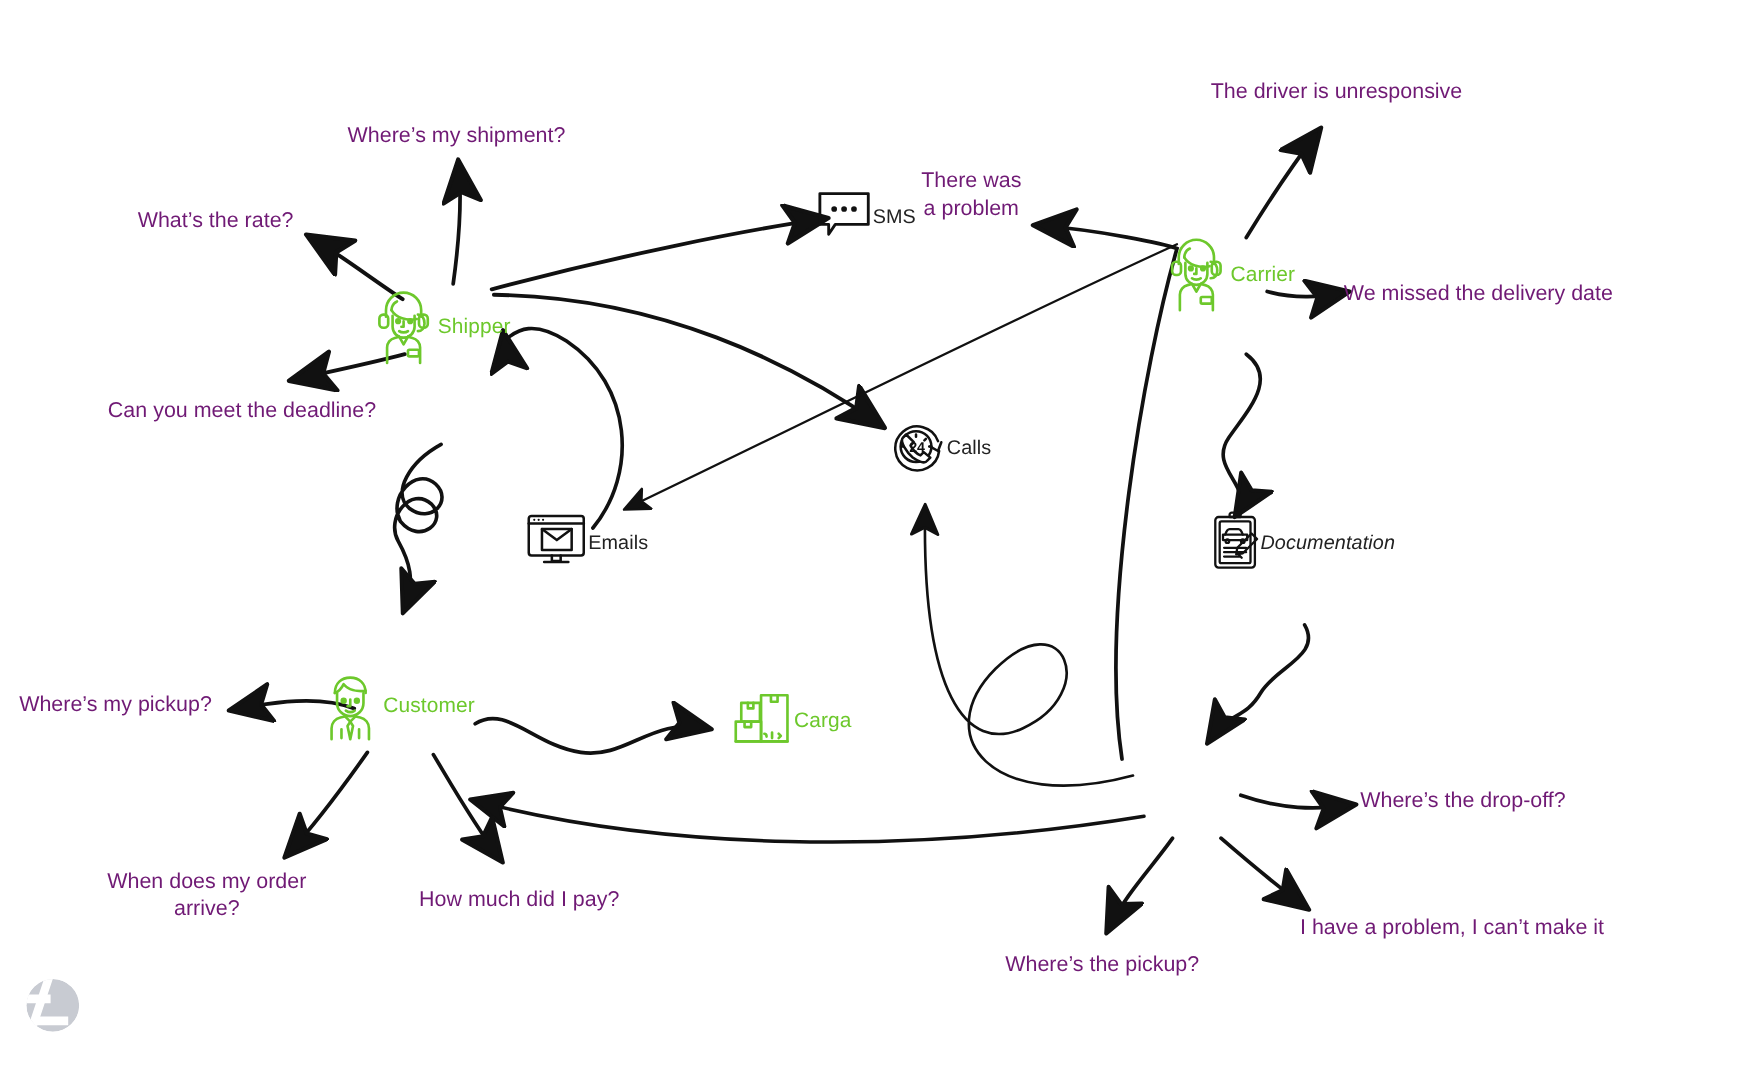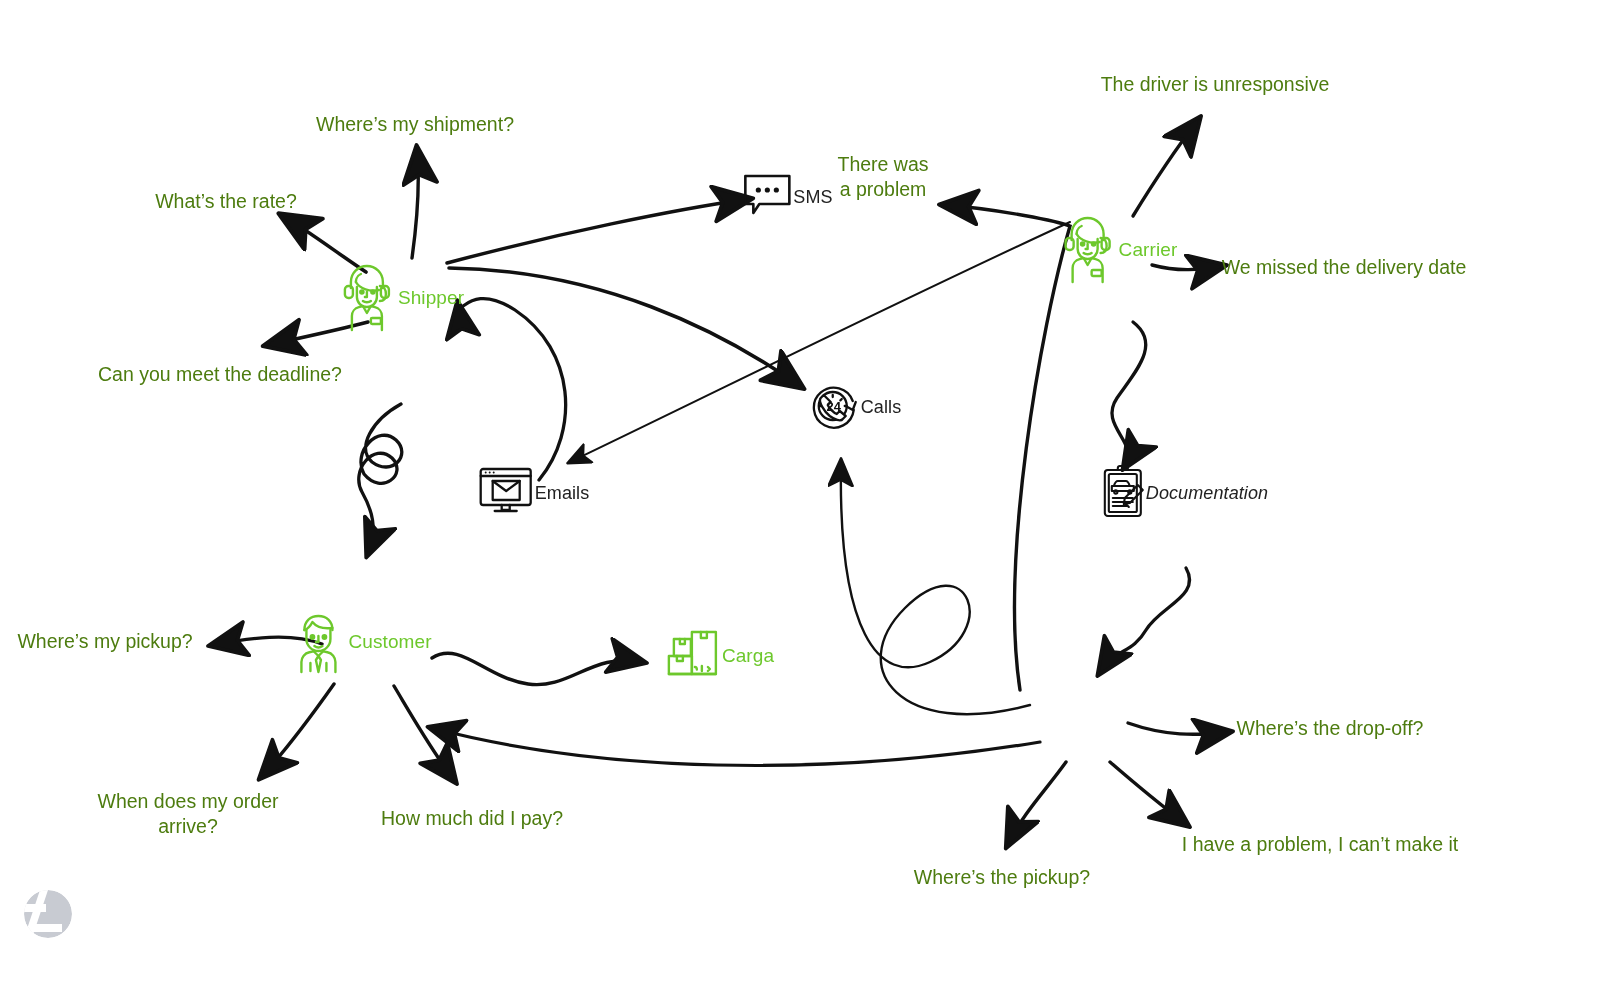--- a/index.html
+++ b/index.html
@@ -5,21 +5,21 @@
   html,body{margin:0;padding:0;background:#ffffff;}
   body{width:1600px;height:990px;position:relative;overflow:hidden;
        font-family:"Liberation Sans","DejaVu Sans",sans-serif;}
   #stage{position:absolute;inset:0;width:1600px;height:990px;}
   svg#arrows{position:absolute;left:0;top:0;width:1600px;height:990px;pointer-events:none;}
   .node{position:absolute;display:flex;flex-direction:row;align-items:center;
         transform:translate(-50%,-50%);}
   .node .glyph{line-height:0;}
   .node .nlabel{margin-top:2px;font-size:19px;font-weight:400;color:#6dc82c;letter-spacing:.1px;}
   .node.dark .nlabel{color:#222;font-weight:400;font-size:18px;}
-  .msg{position:absolute;font-size:19.5px;color:#4d7c0f;line-height:1.28;white-space:pre-line;}
+  .msg{position:absolute;font-size:19.5px;color:#701a75;line-height:1.28;white-space:pre-line;}
   .msg.ctr{transform:translate(-50%,-50%);text-align:center;}
   #logo{position:absolute;left:22px;top:888px;width:52px;height:52px;}
 </style>
 </head>
 <body>
 
 <div id="stage">
 
   <svg id="arrows" viewBox="0 0 1600 990">
     <defs>
@@ -212,21 +212,21 @@
         <circle cx="30" cy="28" r="1.6"></circle>
         <path d="M13 34h20M13 38h20M13 42h14"></path>
         <path d="M38 21l5 5-13 13-6 1 1-6z"></path>
         <path d="M25 39l4 4"></path>
       </svg>
     </span>
     <span class="nlabel">Documentation</span>
   </div>
 
   <div class="msg ctr" style="left:415px;top:124px;">Where’s my shipment?</div>
-  <div class="msg ctr" style="left:196px;top:201px;margin-left:30px;">What’s the rate?</div>
+  <div class="msg ctr" style="left:196px;top:201px;">What’s the rate?</div>
   <div class="msg ctr" style="left:220px;top:374px;">Can you meet the deadline?</div>
   <div class="msg ctr" style="left:883px;top:177px;">There was
 a problem</div>
   <div class="msg ctr" style="left:1215px;top:84px;">The driver is unresponsive</div>
   <div class="msg ctr" style="left:1344px;top:267px;">We missed the delivery date</div>
   <div class="msg ctr" style="left:105px;top:641px;">Where’s my pickup?</div>
   <div class="msg ctr" style="left:188px;top:814px;">When does my order
 arrive?</div>
   <div class="msg ctr" style="left:472px;top:818px;">How much did I pay?</div>
   <div class="msg ctr" style="left:1330px;top:728px;">Where’s the drop-off?</div>

